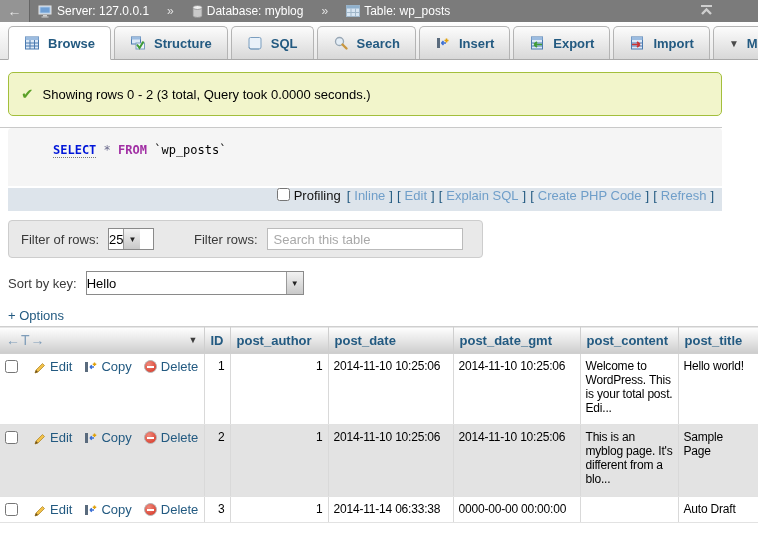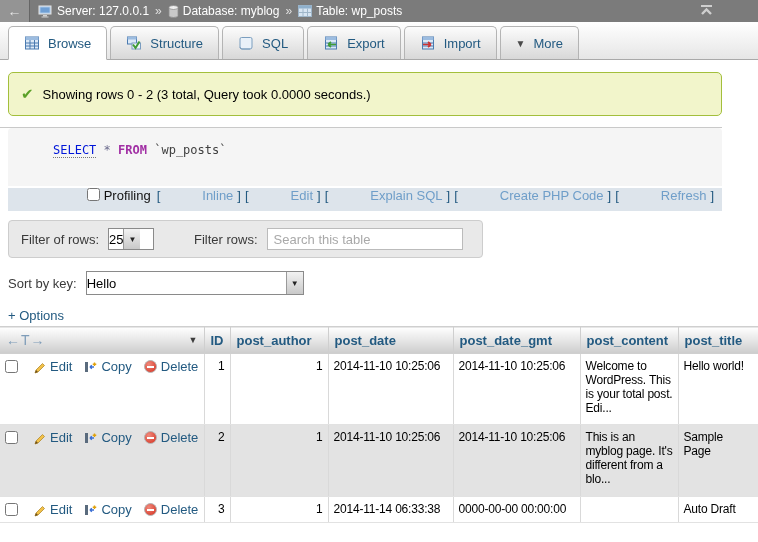--- a/index.html
+++ b/index.html
@@ -3,57 +3,57 @@
 <meta charset="utf-8">
 <style>
   * { margin:0; padding:0; box-sizing:border-box; }
   html,body { width:758px; height:542px; overflow:hidden; background:#fff;
     font-family:"Liberation Sans","DejaVu Sans",sans-serif; font-size:13px; color:#000; }
 
   
   .topbar { height:22px; background:#7b7b7b; display:flex; align-items:center; position:relative; }
   .backbtn { width:30px; height:22px; background:#949494; border-right:1px solid #666;
     color:#e8e8e8; display:flex; align-items:center; justify-content:center; font-size:14px; cursor:pointer; }
-  .crumbs { display:flex; align-items:center; gap:6px; margin-left:8px; color:#fff; font-size:12px; }
+  .crumbs { display:flex; align-items:center; gap:18px; margin-left:8px; color:#fff; font-size:12px; }
   .crumb { display:flex; align-items:center; gap:4px; cursor:pointer; }
   .crumb-sep { color:#e0e0e0; font-size:12px; }
   .collapse { position:absolute; right:44px; top:4px; cursor:pointer; }
 
   
   .tabbar { height:38px; background:linear-gradient(#ffffff,#e6e6e6); border-bottom:1px solid #a9a9a9;
     display:flex; align-items:flex-end; padding-left:8px; }
   .tab { display:flex; align-items:center; gap:8px; height:33px; padding:0 15px;
     border:1px solid #b4b4b4; border-bottom:none; border-radius:5px 5px 0 0; margin-right:3px;
-    background:linear-gradient(#fcfcfc,#d8d8d8); color:#235a81; font-weight:normal; cursor:pointer; white-space:nowrap; }
+    background:linear-gradient(#fcfcfc,#d8d8d8); color:#235a81; font-weight:bold; cursor:pointer; white-space:nowrap; }
   .tab.active { background:#fff; height:34px; margin-bottom:-1px; border-bottom:1px solid #fff; }
   .tab svg { flex:0 0 auto; }
   .more-tri { color:#4a4a4a; font-size:10px; }
 
   
   .success { margin:12px 36px 0 8px; height:44px; background:#f2f5cb; border:1px solid #a3bf3c;
     border-radius:5px; display:flex; align-items:center; padding:0 12px; gap:9px; }
   .check { color:#5ba028; font-size:15px; font-weight:bold; }
 
   .divider { width:722px; border-top:1px solid #c9c9c9; margin-top:11px; }
 
   
   .sqlbox { margin-left:8px; width:714px; height:58px; background:#f5f5f5; border-radius:4px 4px 0 0;
     padding:15px 0 0 45px; font-family:"DejaVu Sans Mono","Liberation Mono",monospace; font-size:12px; }
-  .sql-kw-link { color:#0016d9; font-weight:normal; border-bottom:1px dotted #777; cursor:pointer; }
+  .sql-kw-link { color:#0016d9; font-weight:bold; border-bottom:1px dotted #777; cursor:pointer; }
   .sql-op { color:#6b6b8d; }
   .sql-kw { color:#a12fa4; font-weight:bold; }
-  .sql-id { color:#404040;text-align:right; }
+  .sql-id { color:#000000;text-align:right; }
 
   
   .profbar { margin:2px 0 0 8px; width:714px; height:23px; background:#dde4eb;
     display:flex; align-items:flex-start; justify-content:flex-end; padding-right:8px; gap:4px; }
   .profbar input { width:13px; height:13px; }
   .prof-label { color:#111; margin-right:2px; }
   .br { color:#235a81; }
-  .prof-link { color:#6f9ec9; cursor:pointer;margin-left:38px; }
+  .prof-link { color:#6f9ec9; cursor:pointer; }
 
   
   .rowsbox { margin:9px 0 0 8px; width:475px; height:38px; background:#e9e9e9; border:1px solid #cdcdcd;
     border-radius:4px; display:flex; align-items:center; padding:0 12px; gap:9px; color:#3a3a3a; }
   .fake-select { display:inline-flex; align-items:stretch; background:#fff; border:1px solid #8a8a8a; height:22px; cursor:pointer; }
   .fake-select .val { display:flex; align-items:center; padding:0 0; color:#000; }
   .fake-select .btn { width:17px; background:linear-gradient(#f2f2f2,#c9c9c9); border-left:1px solid #9a9a9a;
     display:flex; align-items:center; justify-content:center; font-size:8px; color:#222; }
   .filter-input { width:196px; height:22px; border:1px solid #bbb; padding:0 6px; font-size:13px;
     font-family:"Liberation Sans",sans-serif; color:#333; }
@@ -159,20 +159,35 @@
       <path d="M7 9.5 l2.5 3.5 4-6.5" fill="none" stroke="#3f9c35" stroke-width="2"></path>
     </svg>
     <span>Structure</span>
   </div>
   <div class="tab">
     <svg width="16" height="16" viewBox="0 0 16 16">
       <path d="M3.5 2.5 h9 a1.5 1.5 0 0 1 1.5 1.5 v8 a2 2 0 0 1 -2 2 h-8 a2 2 0 0 1 -2 -2 v-8 a1.5 1.5 0 0 1 1.5 -1.5 z" fill="#e9f1f9" stroke="#7b9ebf"></path>
       <path d="M2 12 a2 2 0 0 0 2 2 h8" fill="none" stroke="#7b9ebf"></path>
     </svg>
     <span>SQL</span>
+  </div>
+  <div class="tab">
+    <svg width="16" height="16" viewBox="0 0 16 16">
+      <circle cx="6.5" cy="6.5" r="4" fill="#e3edf6" stroke="#97a6b4" stroke-width="1.3"></circle>
+      <line x1="9.5" y1="9.5" x2="13.5" y2="13.5" stroke="#c9973f" stroke-width="2.4" stroke-linecap="round"></line>
+    </svg>
+    <span>Search</span>
+  </div>
+  <div class="tab">
+    <svg width="16" height="16" viewBox="0 0 16 16">
+      <rect x="2" y="3" width="3" height="10" fill="#5a6b7d"></rect>
+      <path d="M11 8 l-4.5 0 m0 0 l2 -2 m-2 2 l2 2" fill="none" stroke="#3b6fd4" stroke-width="1.6"></path>
+      <path d="M11.5 3.5 v4 m-2 -2 h4" stroke="#e0a10a" stroke-width="1.6"></path>
+    </svg>
+    <span>Insert</span>
   </div>
   <div class="tab">
     <svg width="16" height="16" viewBox="0 0 16 16">
       <rect x="2.5" y="2" width="11" height="12" fill="#dcE9f7" stroke="#4b7bb0"></rect>
       <rect x="2.5" y="2" width="11" height="3" fill="#9cbce0"></rect>
       <line x1="2.5" y1="8" x2="13.5" y2="8" stroke="#4b7bb0"></line>
       <line x1="2.5" y1="11" x2="13.5" y2="11" stroke="#4b7bb0"></line>
       <path d="M13 9.5 h-8 m0 0 l3 -2.5 m-3 2.5 l3 2.5" fill="none" stroke="#3f9c35" stroke-width="1.7"></path>
     </svg>
     <span>Export</span>

